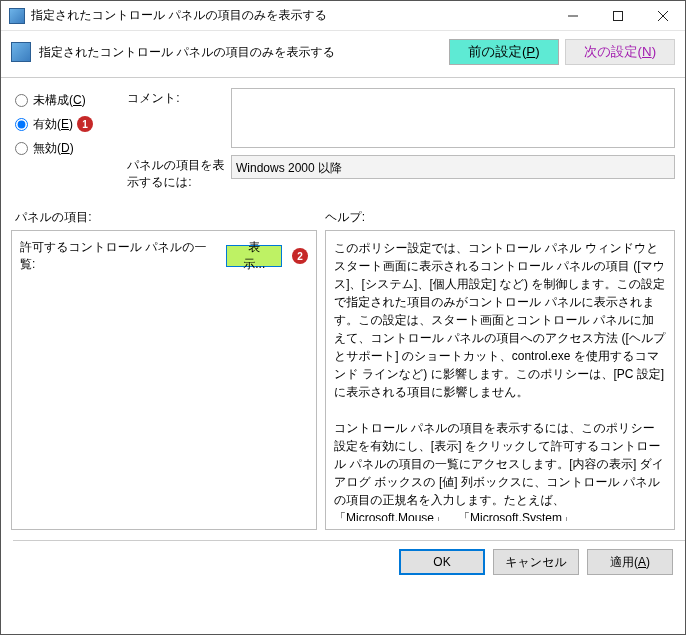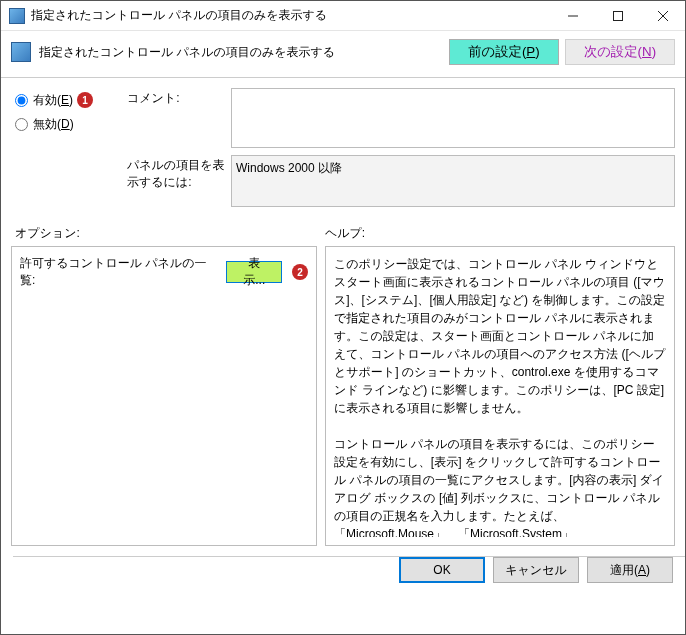--- a/index.html
+++ b/index.html
@@ -89,21 +89,21 @@
     flex: 1;
     border: 1px solid #bcbcbc;
     background: #fff;
     padding: 4px;
     font-family: inherit;
     font-size: 12px;
     resize: none;
     overflow-y: scroll;
   }
   .comment-box { height: 60px; }
-  .support-box { height: 52px; background: #f3f3f3; }
+  .support-box { height: 24px; background: #f3f3f3; }
   .labels-row {
     display: flex;
     padding: 12px 14px 4px 14px;
   }
   .labels-row .left-lbl { width: 310px; }
   .panels-row {
     display: flex;
     gap: 8px;
     padding: 0 10px 10px 10px;
     height: 310px;
@@ -123,21 +123,21 @@
     border: 1px solid #0078d7;
     background: #bef264;
     display: inline-flex; align-items: center; justify-content: center;
     font-family: inherit;
     font-size: 12px;
   }
   .footer {
     display: flex;
     justify-content: flex-end;
     gap: 8px;
-    padding: 0 12px;
+    padding: 8px 12px;
     border-top: 1px solid #ccc;
     margin-left: 12px;
   }
   .footer .btn {
     min-width: 86px;
     height: 26px;
     border: 1px solid #adadad;
     background: #e1e1e1;
     display: flex; align-items: center; justify-content: center;
     font-family: inherit;
@@ -176,20 +176,24 @@
   <button class="navbtn">
     <span>前の設定(<u>P</u>)</span>
   </button>
   <button class="navbtn disabled">
     <span>次の設定(<u>N</u>)</span>
   </button>
 </div>
 
 <div class="midrow">
   <div class="radio-col">
+    <label class="radio-item">
+      <input type="radio" name="st" style="">
+      <span>未構成(<u>C</u>)</span>
+    </label>
     <label class="radio-item">
       <input type="radio" name="st" checked="" style="">
       <span>有効(<u>E</u>)</span>
       <span class="badge">1</span>
     </label>
     <label class="radio-item">
       <input type="radio" name="st" style="">
       <span>無効(<u>D</u>)</span>
     </label>
   </div>
@@ -199,21 +203,21 @@
       <textarea class="textarea comment-box" style=""></textarea>
     </div>
     <div class="fieldrow">
       <div class="fieldlabel">パネルの項目を表示するには:</div>
       <textarea class="textarea support-box" readonly="" style="">Windows 2000 以降</textarea>
     </div>
   </div>
 </div>
 
 <div class="labels-row">
-  <div class="left-lbl">オプション:</div>
+  <div class="left-lbl">パネルの項目:</div>
   <div>ヘルプ:</div>
 </div>
 
 <div class="panels-row">
   <div class="panel panel-left">
     <div class="options-line">
       <span>許可するコントロール パネルの一覧:</span>
       <button class="btn-small">
         <span>表示...</span>
       </button>

